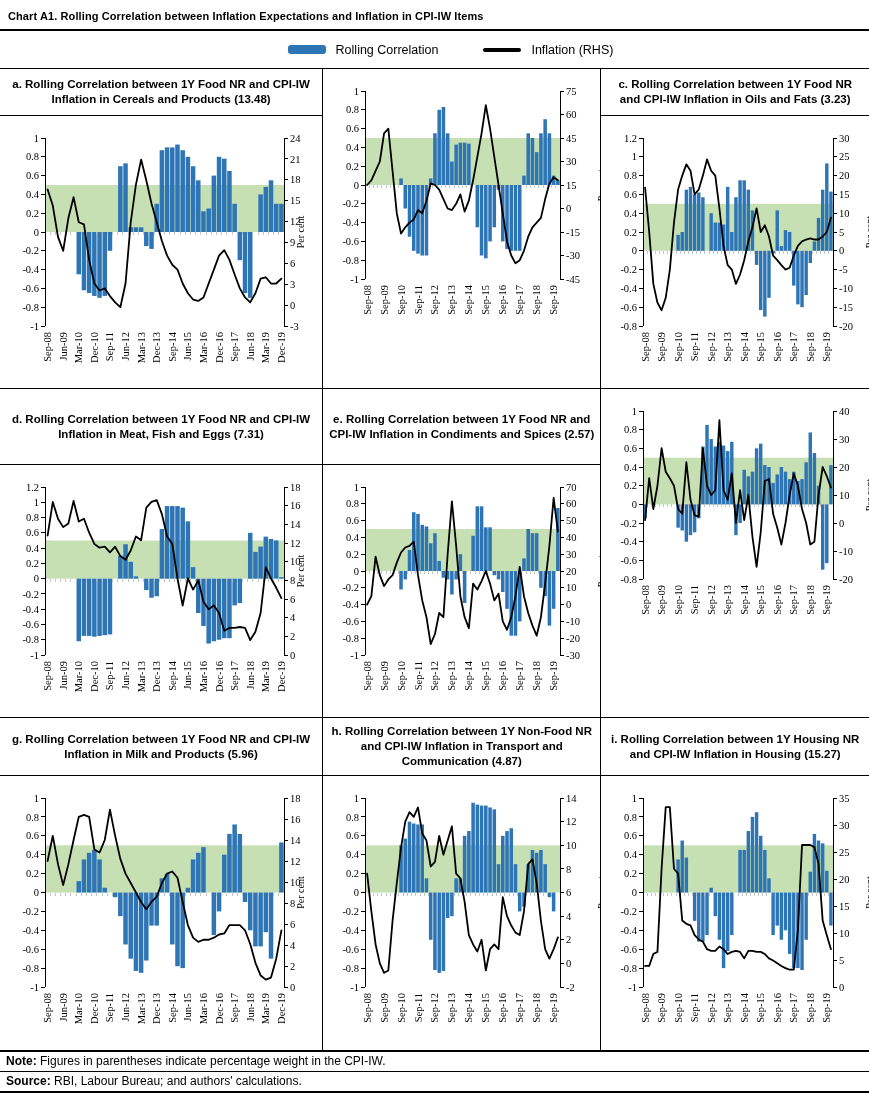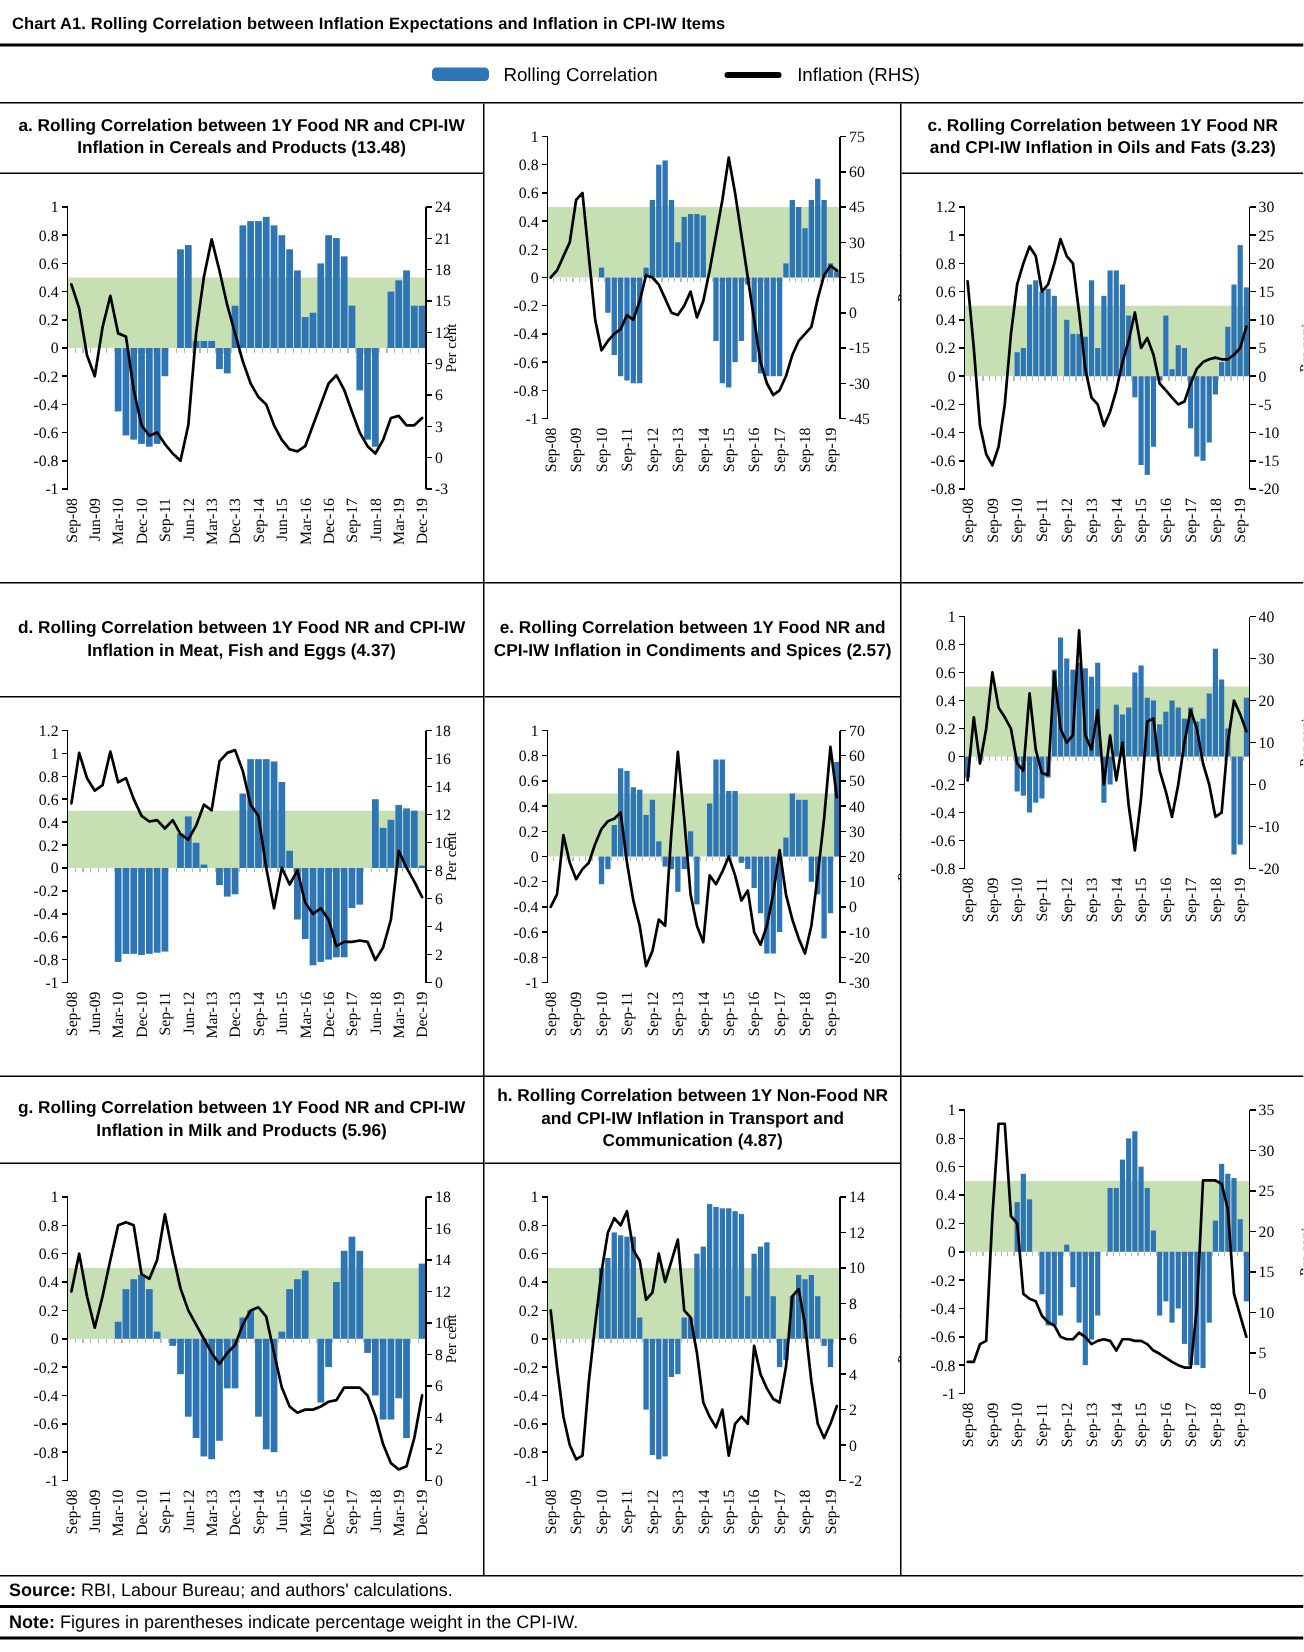--- a/index.html
+++ b/index.html
@@ -536,21 +536,21 @@
             <text class="tick" transform="translate(196.3,216.0) rotate(-90)" text-anchor="end">Sep-17</text>
             <text class="tick" transform="translate(212.8,216.0) rotate(-90)" text-anchor="end">Sep-18</text>
             <text class="tick" transform="translate(229.3,216.0) rotate(-90)" text-anchor="end">Sep-19</text>
           </g>
           <text class="pct" transform="translate(272,116.0) rotate(-90)" text-anchor="middle">Per cent</text>
         </svg>
     </div>
   </div>
   <div class="row row-2">
     <div class="cell c1">
-      <div class="ptitle">d. Rolling Correlation between 1Y Food NR and CPI-IW Inflation in Meat, Fish and Eggs (4.37)</div>
+      <div class="ptitle">d. Rolling Correlation between 1Y Food NR and CPI-IW Inflation in Meat, Fish and Eggs (7.31)</div>
       <svg class="chart" width="307" height="252">
           <rect x="45" y="75.5" width="239" height="38.2" fill="#C6E0B4"></rect>
           <g>
             <rect x="76.52" y="113.64" width="4.50" height="62.62" fill="#2E75B6"></rect>
             <rect x="81.72" y="113.64" width="4.50" height="57.27" fill="#2E75B6"></rect>
             <rect x="86.92" y="113.64" width="4.50" height="57.27" fill="#2E75B6"></rect>
             <rect x="92.11" y="113.64" width="4.50" height="58.04" fill="#2E75B6"></rect>
             <rect x="97.31" y="113.64" width="4.50" height="57.27" fill="#2E75B6"></rect>
             <rect x="102.50" y="113.64" width="4.50" height="56.51" fill="#2E75B6"></rect>
             <rect x="107.70" y="113.64" width="4.50" height="55.75" fill="#2E75B6"></rect>
@@ -1331,20 +1331,21 @@
             <text class="tick" transform="translate(166.3,217.0) rotate(-90)" text-anchor="end">Sep-15</text>
             <text class="tick" transform="translate(183.3,217.0) rotate(-90)" text-anchor="end">Sep-16</text>
             <text class="tick" transform="translate(200.2,217.0) rotate(-90)" text-anchor="end">Sep-17</text>
             <text class="tick" transform="translate(217.2,217.0) rotate(-90)" text-anchor="end">Sep-18</text>
             <text class="tick" transform="translate(234.1,217.0) rotate(-90)" text-anchor="end">Sep-19</text>
           </g>
           <text class="pct" transform="translate(282,116.5) rotate(-90)" text-anchor="middle">Per cent</text>
         </svg>
     </div>
     <div class="cell c3">
+      <div class="ptitle">i. Rolling Correlation between 1Y Housing NR and CPI-IW Inflation in Housing (15.27)</div>
       <svg class="chart" width="275" height="273">
           <rect x="42" y="69.3" width="190" height="47.3" fill="#C6E0B4"></rect>
           <g>
             <rect x="75.39" y="83.43" width="3.43" height="33.07" fill="#2E75B6"></rect>
             <rect x="79.52" y="64.53" width="3.43" height="51.97" fill="#2E75B6"></rect>
             <rect x="83.65" y="81.53" width="3.43" height="34.97" fill="#2E75B6"></rect>
             <rect x="91.92" y="116.50" width="3.43" height="28.35" fill="#2E75B6"></rect>
             <rect x="96.05" y="116.50" width="3.43" height="49.14" fill="#2E75B6"></rect>
             <rect x="100.18" y="116.50" width="3.43" height="49.14" fill="#2E75B6"></rect>
             <rect x="104.31" y="116.50" width="3.43" height="42.53" fill="#2E75B6"></rect>
@@ -1486,16 +1487,16 @@
             <text class="tick" transform="translate(212.8,217.0) rotate(-90)" text-anchor="end">Sep-18</text>
             <text class="tick" transform="translate(229.3,217.0) rotate(-90)" text-anchor="end">Sep-19</text>
           </g>
           <text class="pct" transform="translate(272,116.5) rotate(-90)" text-anchor="middle">Per cent</text>
         </svg>
     </div>
   </div>
 </div>
 
 <div class="footer">
+  <div class="fline note"><span class="flabel">Note:</span><span> Figures in parentheses indicate percentage weight in the CPI-IW.</span></div>
   <div class="fline source"><span class="flabel">Source:</span><span> RBI, Labour Bureau; and authors' calculations.</span></div>
-  <div class="fline note"><span class="flabel">Note:</span><span> Figures in parentheses indicate percentage weight in the CPI-IW.</span></div>
   <div class="fbottom"></div>
 </div>
 
 </body></html>

